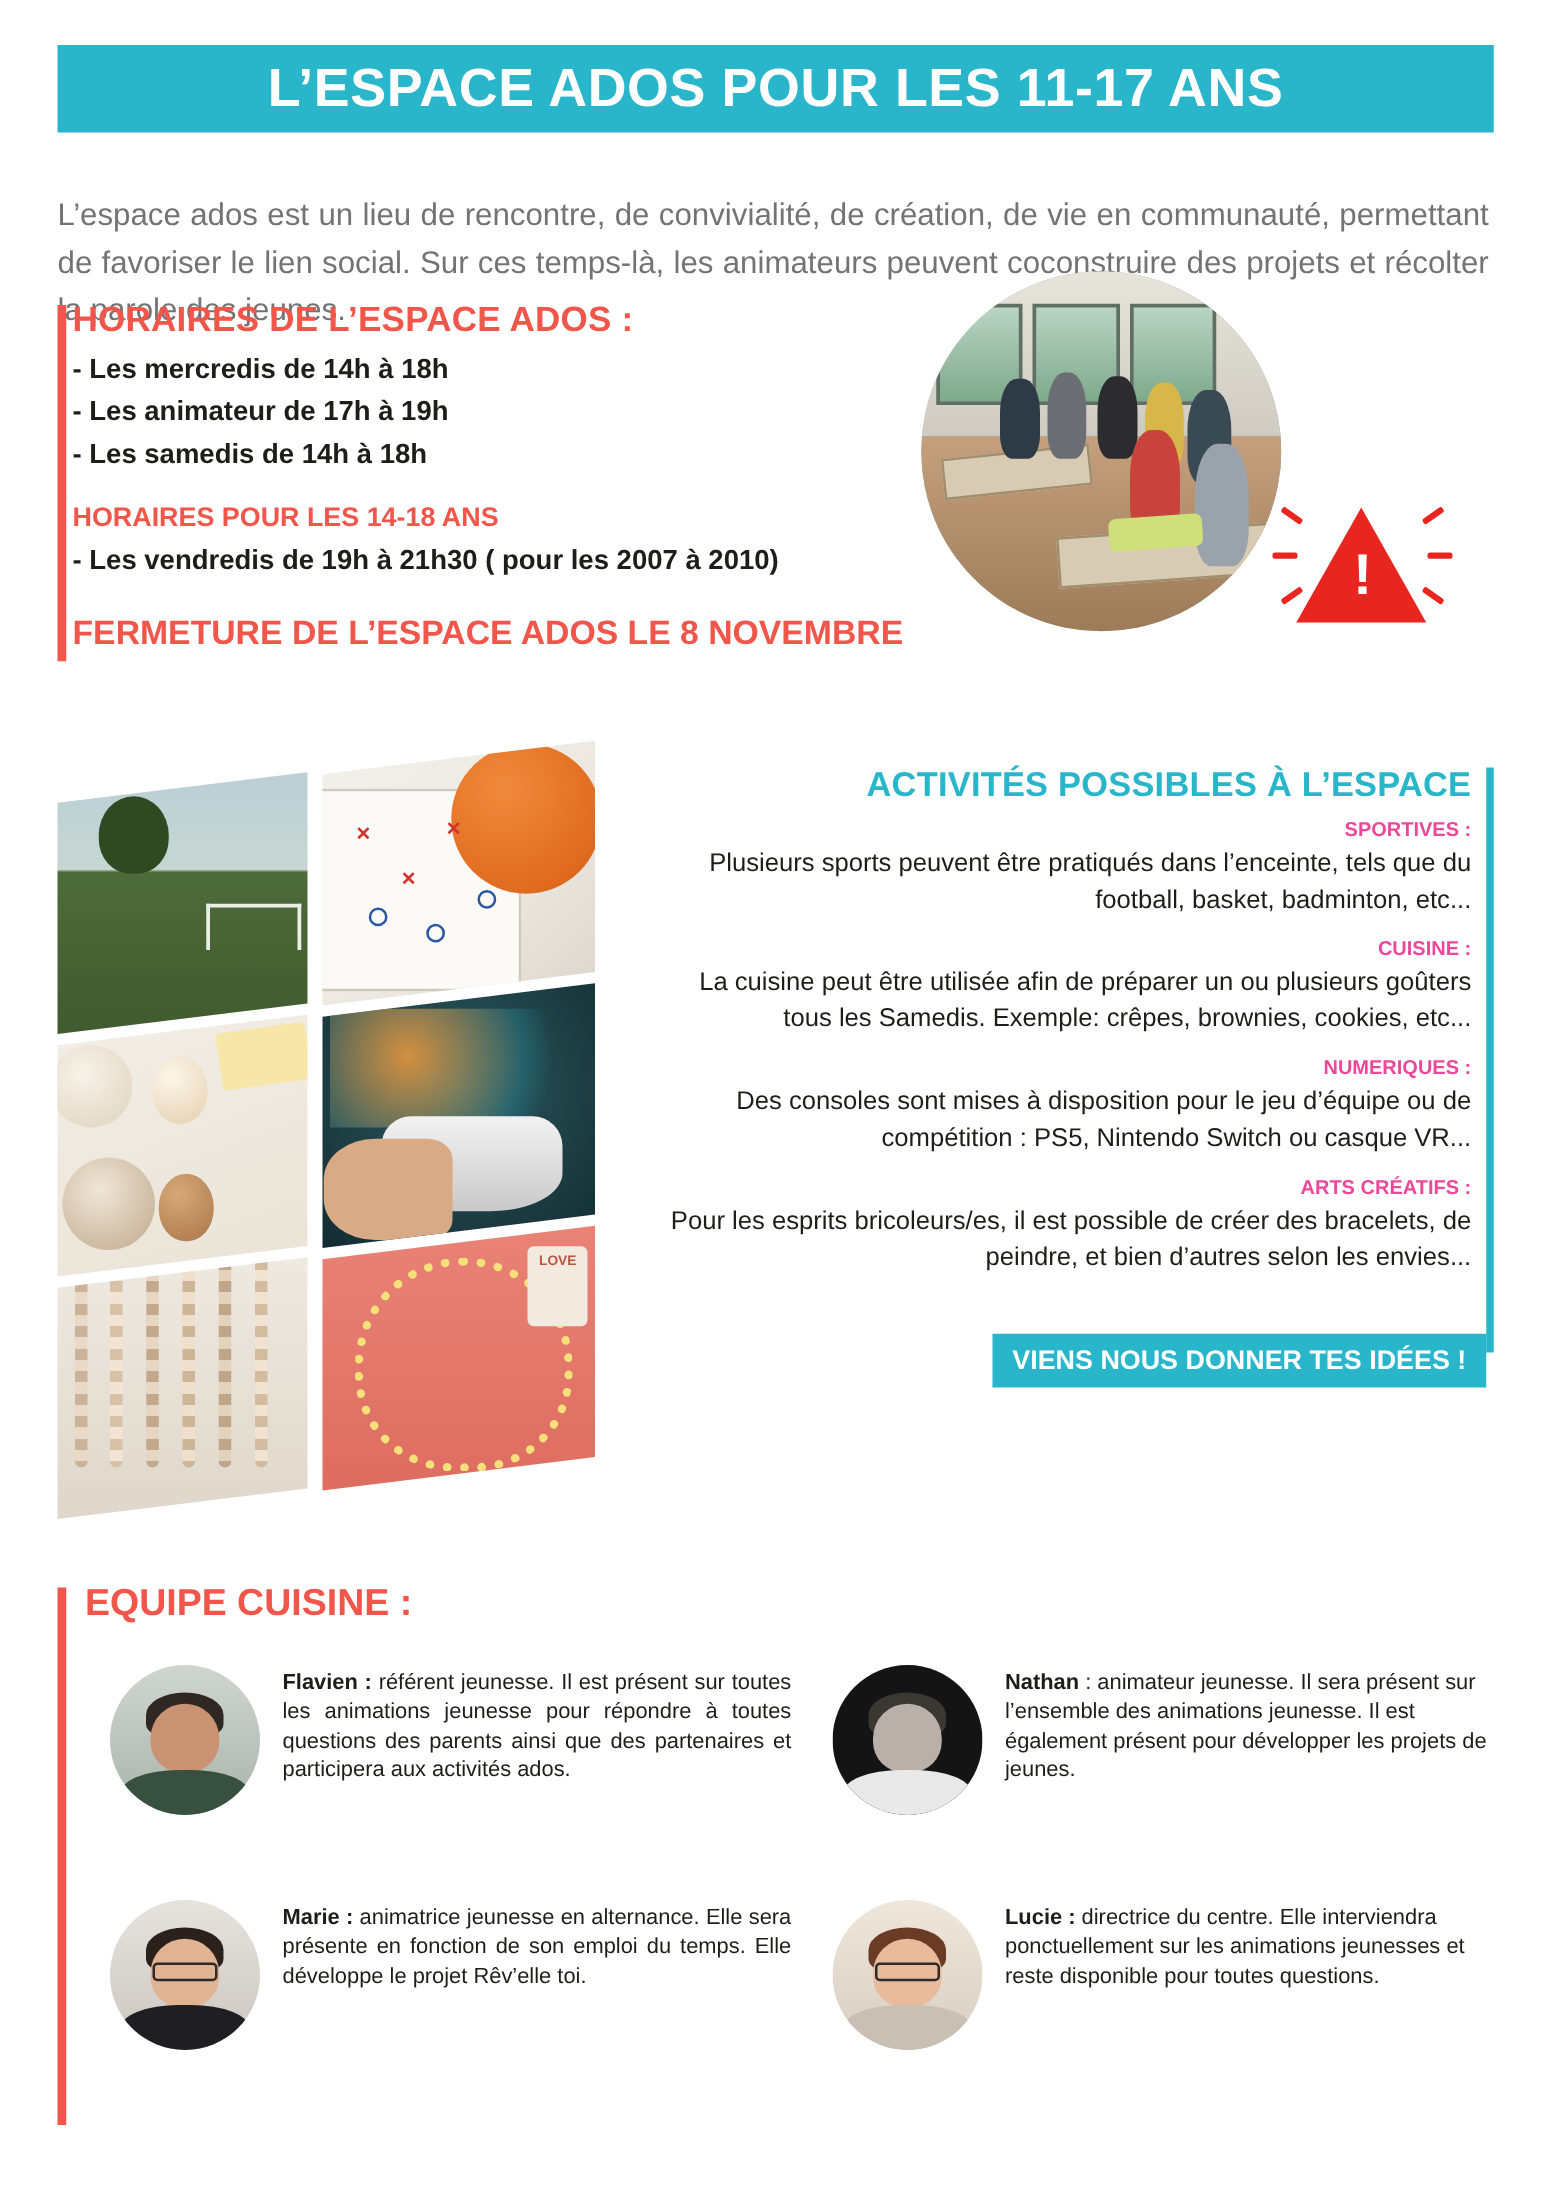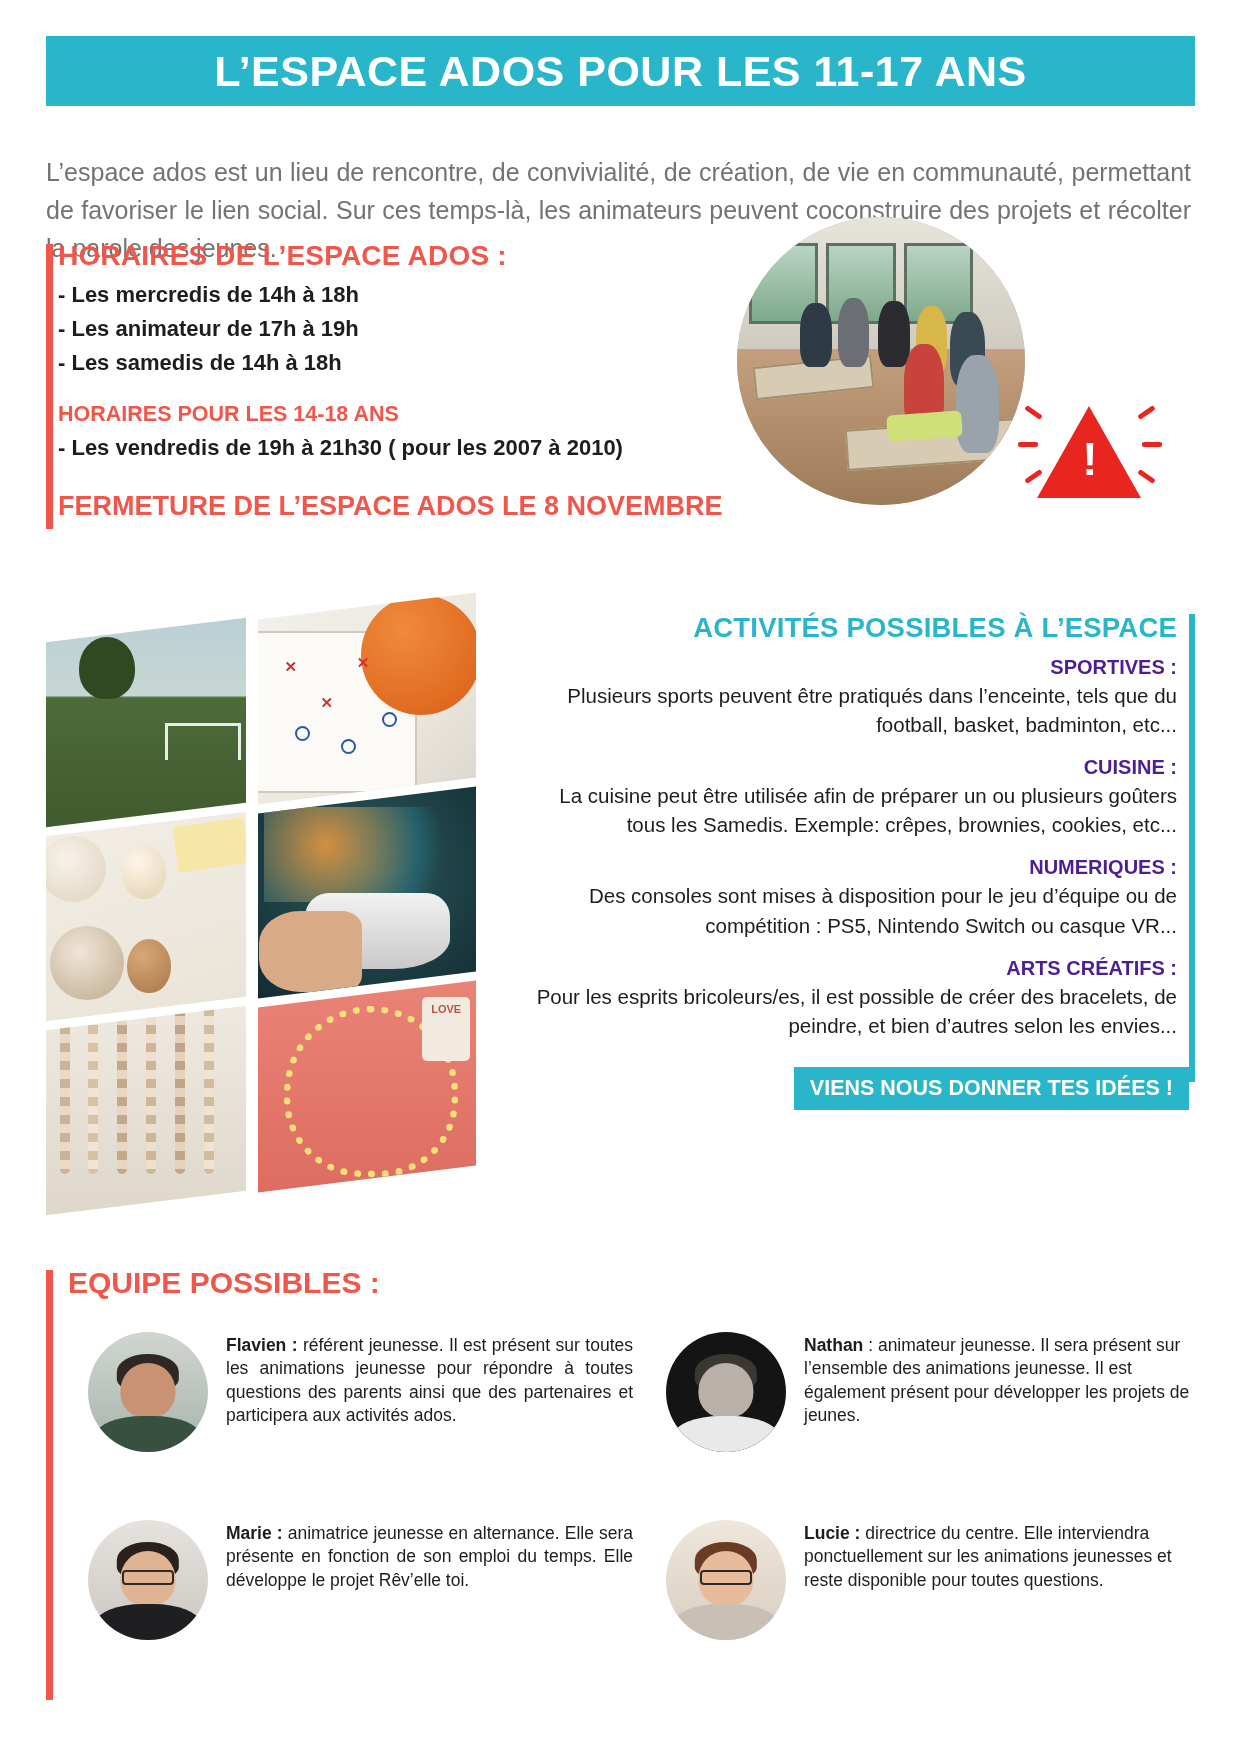--- a/index.html
+++ b/index.html
@@ -297,25 +297,25 @@
   }
   .act-title {
     color: #29B6CB;
     font-size: 27.5px;
     font-weight: bold;
     text-align: right;
     margin: 0 18px 12px 0;
     letter-spacing: .2px;
   }
   .act-head {
-    font-size: 20px;
+    font-size: 16px;
     font-weight: bold;
     text-align: right;
     margin: 0 18px 2px 0;
-    color: #4c1d95;
+    color: #ec4899;
   }
   .act-body {
     font-size: 20.5px;
     line-height: 1.42;
     text-align: right;
     margin: 0 18px 17px 0;
     color: #1d1d1b;
   }
   .act-cta {
     position: absolute;
@@ -541,21 +541,21 @@
     <p class="act-body">Des consoles sont mises à disposition pour le jeu d’équipe ou de compétition : PS5, Nintendo Switch ou casque VR...</p>
 
     <h3 class="act-head">ARTS CRÉATIFS :</h3>
     <p class="act-body">Pour les esprits bricoleurs/es, il est possible de créer des bracelets, de peindre, et bien d’autres selon les envies...</p>
 
     <div class="act-cta">VIENS NOUS DONNER TES IDÉES !</div>
   </div>
 
   <div class="team">
     <div class="bar"></div>
-    <h2 class="team-title">EQUIPE POSSIBLES :</h2>
+    <h2 class="team-title">EQUIPE CUISINE :</h2>
 
     <div class="member m1">
       <div class="avatar av1">
         <div class="av-bg"></div>
           <div class="av-hair"></div>
           <div class="av-head"></div>
           <div class="av-body"></div>
       </div>
       <div class="m-text">
         <span class="nm">Flavien :</span><span> référent jeunesse.  Il est présent sur toutes les animations jeunesse pour répondre à toutes questions des parents ainsi que des partenaires et participera aux activités ados.</span>

